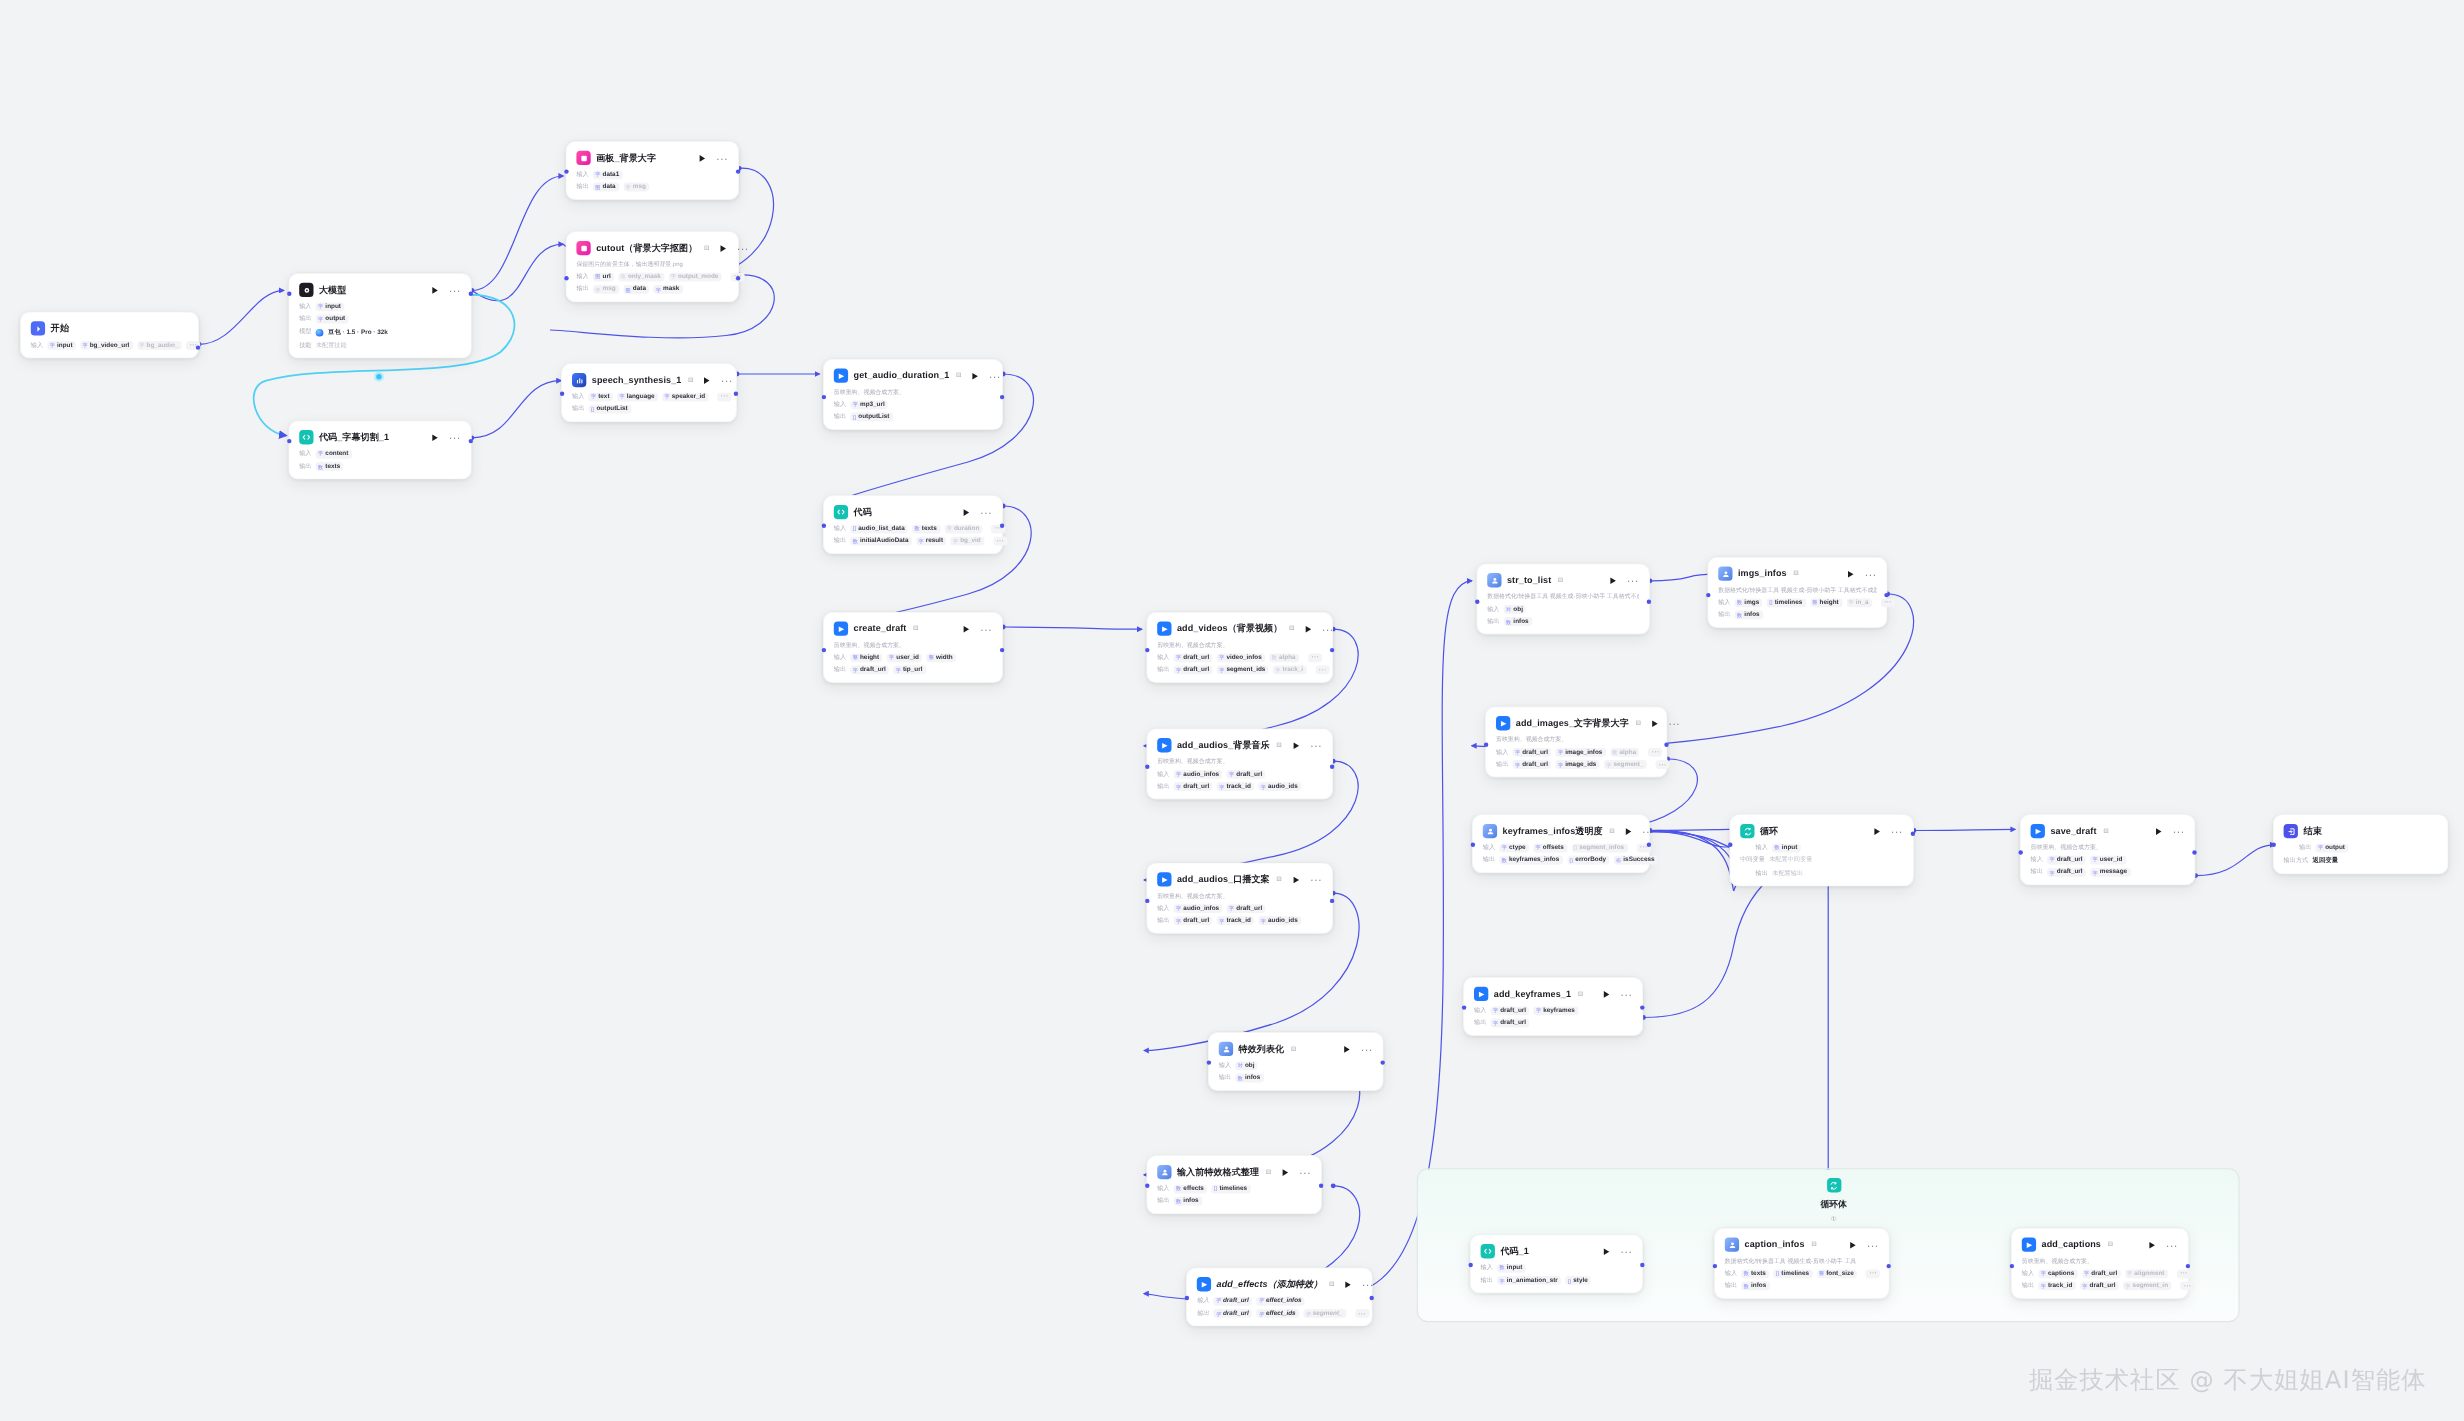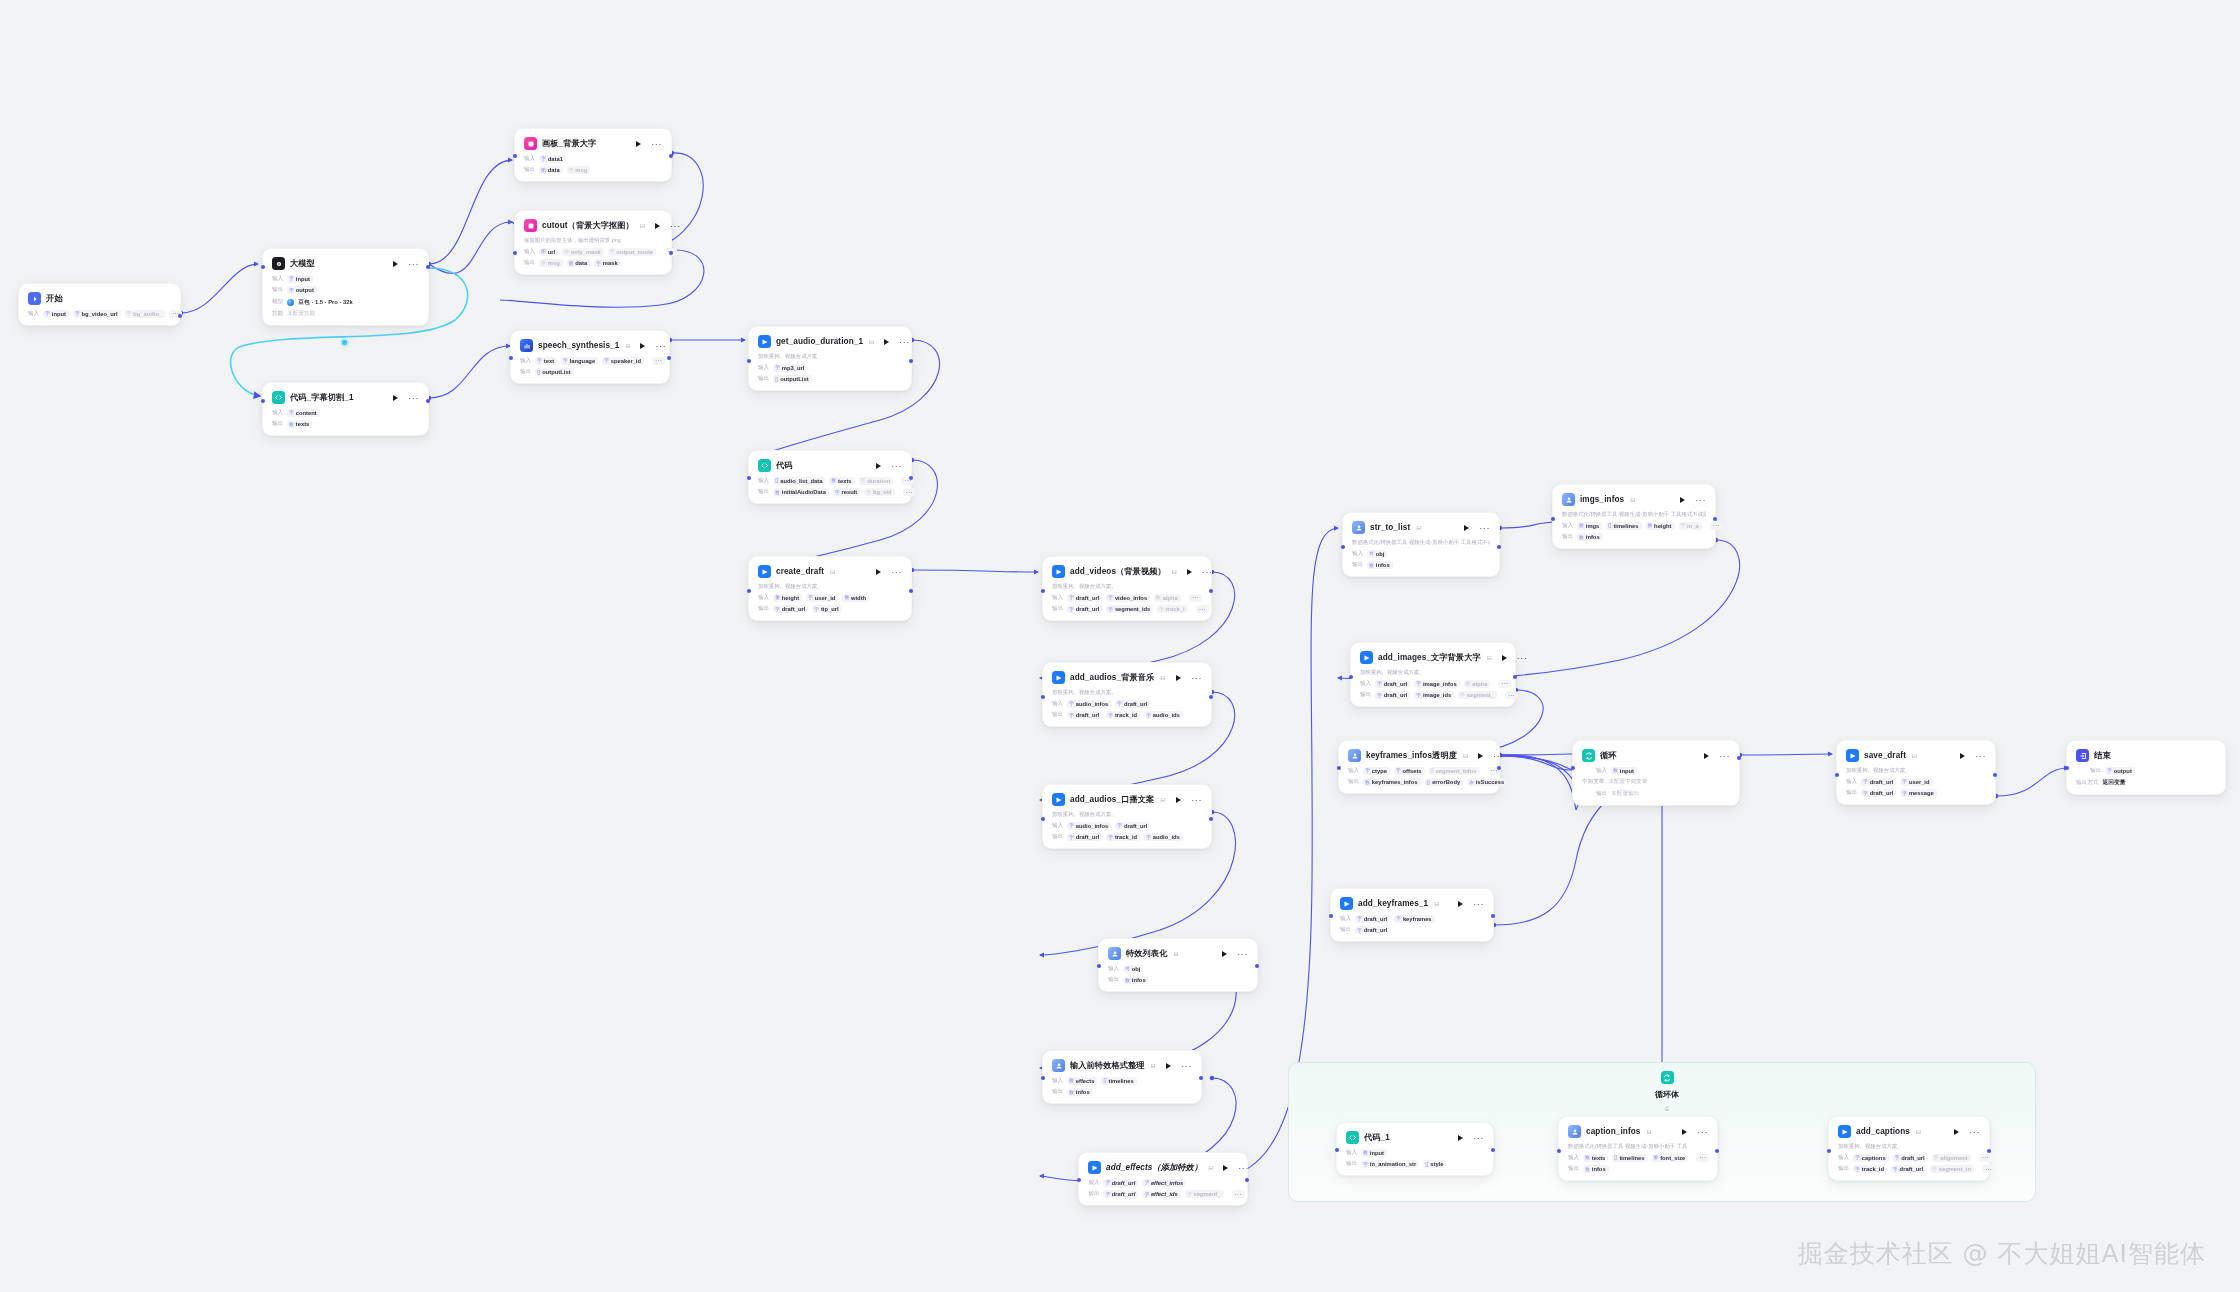--- a/index.html
+++ b/index.html
@@ -89,21 +89,21 @@
     border:1px solid #dbe9e6;
     border-radius:10px;
   }
   .loop-hd { display:flex; align-items:center; gap:5px; padding:8px 0 0 10px;flex-direction:column; }
   .loop-title { font-size:8px; color:#1d1c23; font-weight:600; }
   .loop-i { font-size:6px; color:#a6a8b5; }
 
   
   .watermark {
     position:absolute; right:34px; bottom:22px;
-    font-size:25px; color:#cfd0d4; letter-spacing:1px;
+    font-size:22px; color:#cfd0d4; letter-spacing:1px;
     font-family:"DejaVu Sans", sans-serif; white-space:nowrap;
   }
   .cyan-dot {
     position:absolute; width:9px; height:9px; border-radius:50%;
     background:#35c6f4; border:2px solid #bdeafb;
   }
 </style>
 </head>
 <body>
 
@@ -860,21 +860,21 @@
       <span class="plab">输出</span>
       <span class="pill">
           <span class="t">数</span>
           <span>infos</span>
         </span>
     </div>
     <div class="port l" style="top:32px;"></div>
     <div class="port r" style="top:32px;"></div>
   </div>
 
-  <div class="node" style="left:1552px;top:484px;width:164px;">
+  <div class="node" style="left:1552px;top:506px;width:164px;">
     <div class="node-hd">
       <span class="nico" style="background:linear-gradient(135deg,#8fb7ff,#4e7fe3);">
         <svg width="8" height="8" viewBox="0 0 16 16" fill="#fff">
             <circle cx="8" cy="5.5" r="2.6"></circle>
             <path d="M3 13c0-2.8 2.2-4.2 5-4.2s5 1.4 5 4.2z"></path>
           </svg>
       </span>
       <span class="ntitle">imgs_infos</span>
       <span class="nflag">⊟</span>
       <span class="nhd-sp"></span>

